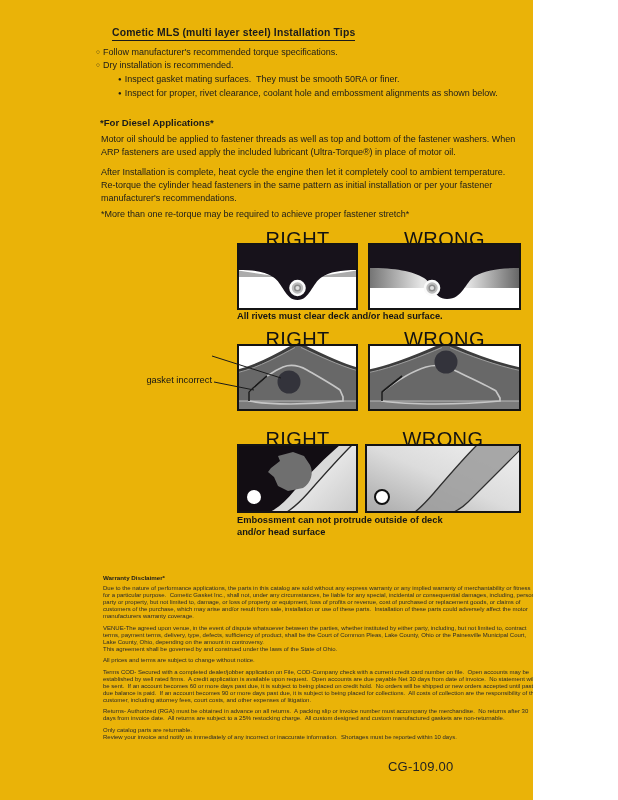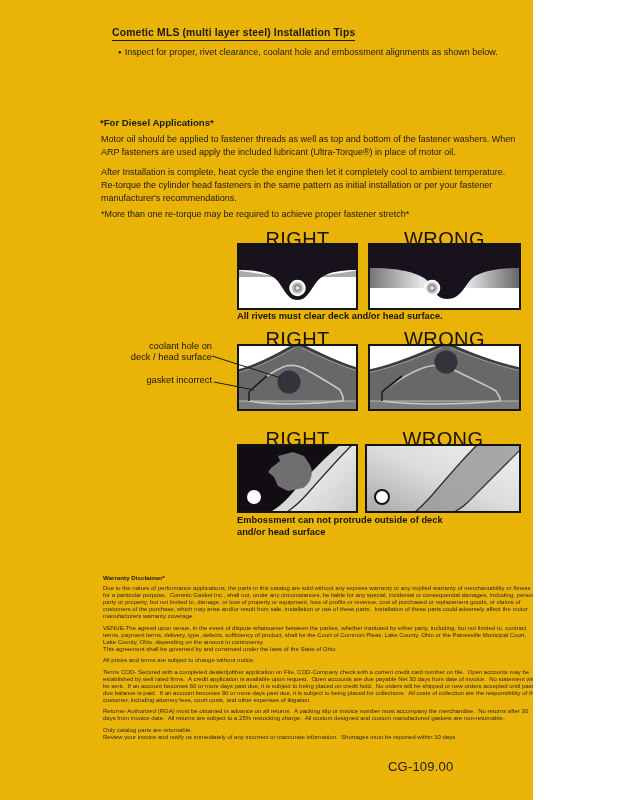--- a/index.html
+++ b/index.html
@@ -31,20 +31,23 @@
   .doc-code{left:388px;top:759px;font-size:13px;letter-spacing:.2px;color:#222;}
 </style>
 </head>
 <body>
 
 <div class="page">
 
   <div class="abs title">Cometic MLS (multi layer steel) Installation Tips</div>
 
   <ul class="abs tips">
+    <li class="main">Follow manufacturer's recommended torque specifications.</li>
+    <li class="main">Dry installation is recommended.</li>
+    <li class="sub">Inspect gasket mating surfaces.  They must be smooth 50RA or finer.</li>
     <li class="sub">Inspect for proper, rivet clearance, coolant hole and embossment alignments as shown below.</li>
   </ul>
 
   <div class="abs diesel-h">*For Diesel Applications*</div>
   <div class="abs para p1">Motor oil should be applied to fastener threads as well as top and bottom of the fastener washers. When ARP fasteners are used apply the included lubricant (Ultra-Torque®) in place of motor oil.</div>
   <div class="abs para p2">After Installation is complete, heat cycle the engine then let it completely cool to ambient temperature. Re-torque the cylinder head fasteners in the same pattern as initial installation or per your fastener manufacturer's recommendations.</div>
   <div class="abs note">*More than one re-torque may be required to achieve proper fastener stretch*</div>
 
   <div class="abs dg-label" style="left:237px;top:228px;width:121px;">RIGHT</div>
   <div class="abs dg-label" style="left:368px;top:228px;width:153px;">WRONG</div>
@@ -74,22 +77,20 @@
     <circle cx="64" cy="45" r="7" fill="#bcbcbc" stroke="#fafafa" stroke-width="2.6"></circle>
     <circle cx="64" cy="45" r="2.8" fill="#e0e0e0" stroke="#8a8a8a" stroke-width="1.5"></circle>
     <rect x="1" y="1" width="151" height="65" fill="none" stroke="#141414" stroke-width="2"></rect>
   </svg>
 
   <div class="abs cap" style="left:237px;top:311px;">All rivets must clear deck and/or head surface.</div>
 
   <div class="abs dg-label" style="left:237px;top:328px;width:121px;">RIGHT</div>
   <div class="abs dg-label" style="left:368px;top:328px;width:153px;">WRONG</div>
 
-  <div class="abs side-label" style="left:118px;top:341px;width:94px;">coolant hole on
-deck / head surface</div>
   <div class="abs side-label" style="left:118px;top:375px;width:94px;">gasket incorrect</div>
 
   <svg class="abs panel" style="left:237px;top:344px;" width="121" height="67" viewBox="0 0 121 67">
     <rect width="121" height="67" fill="#ffffff"></rect>
     <rect x="1" y="1" width="119" height="65" fill="#686868"></rect>
     <path d="M1,1 H58 C44,9 22,22 1,27 Z" fill="#ffffff"></path>
     <path d="M120,1 H64 C80,9 102,20 120,25 Z" fill="#ffffff"></path>
     <path d="M58,1 C44,9 22,22 1,27" fill="none" stroke="#3d3d3d" stroke-width="3"></path>
     <path d="M64,1 C80,9 102,20 120,25" fill="none" stroke="#3d3d3d" stroke-width="3"></path>
     <path d="M58,3.5 C44,11 22,23.5 1,28.5" fill="none" stroke="#9c9c9c" stroke-width="1"></path>

